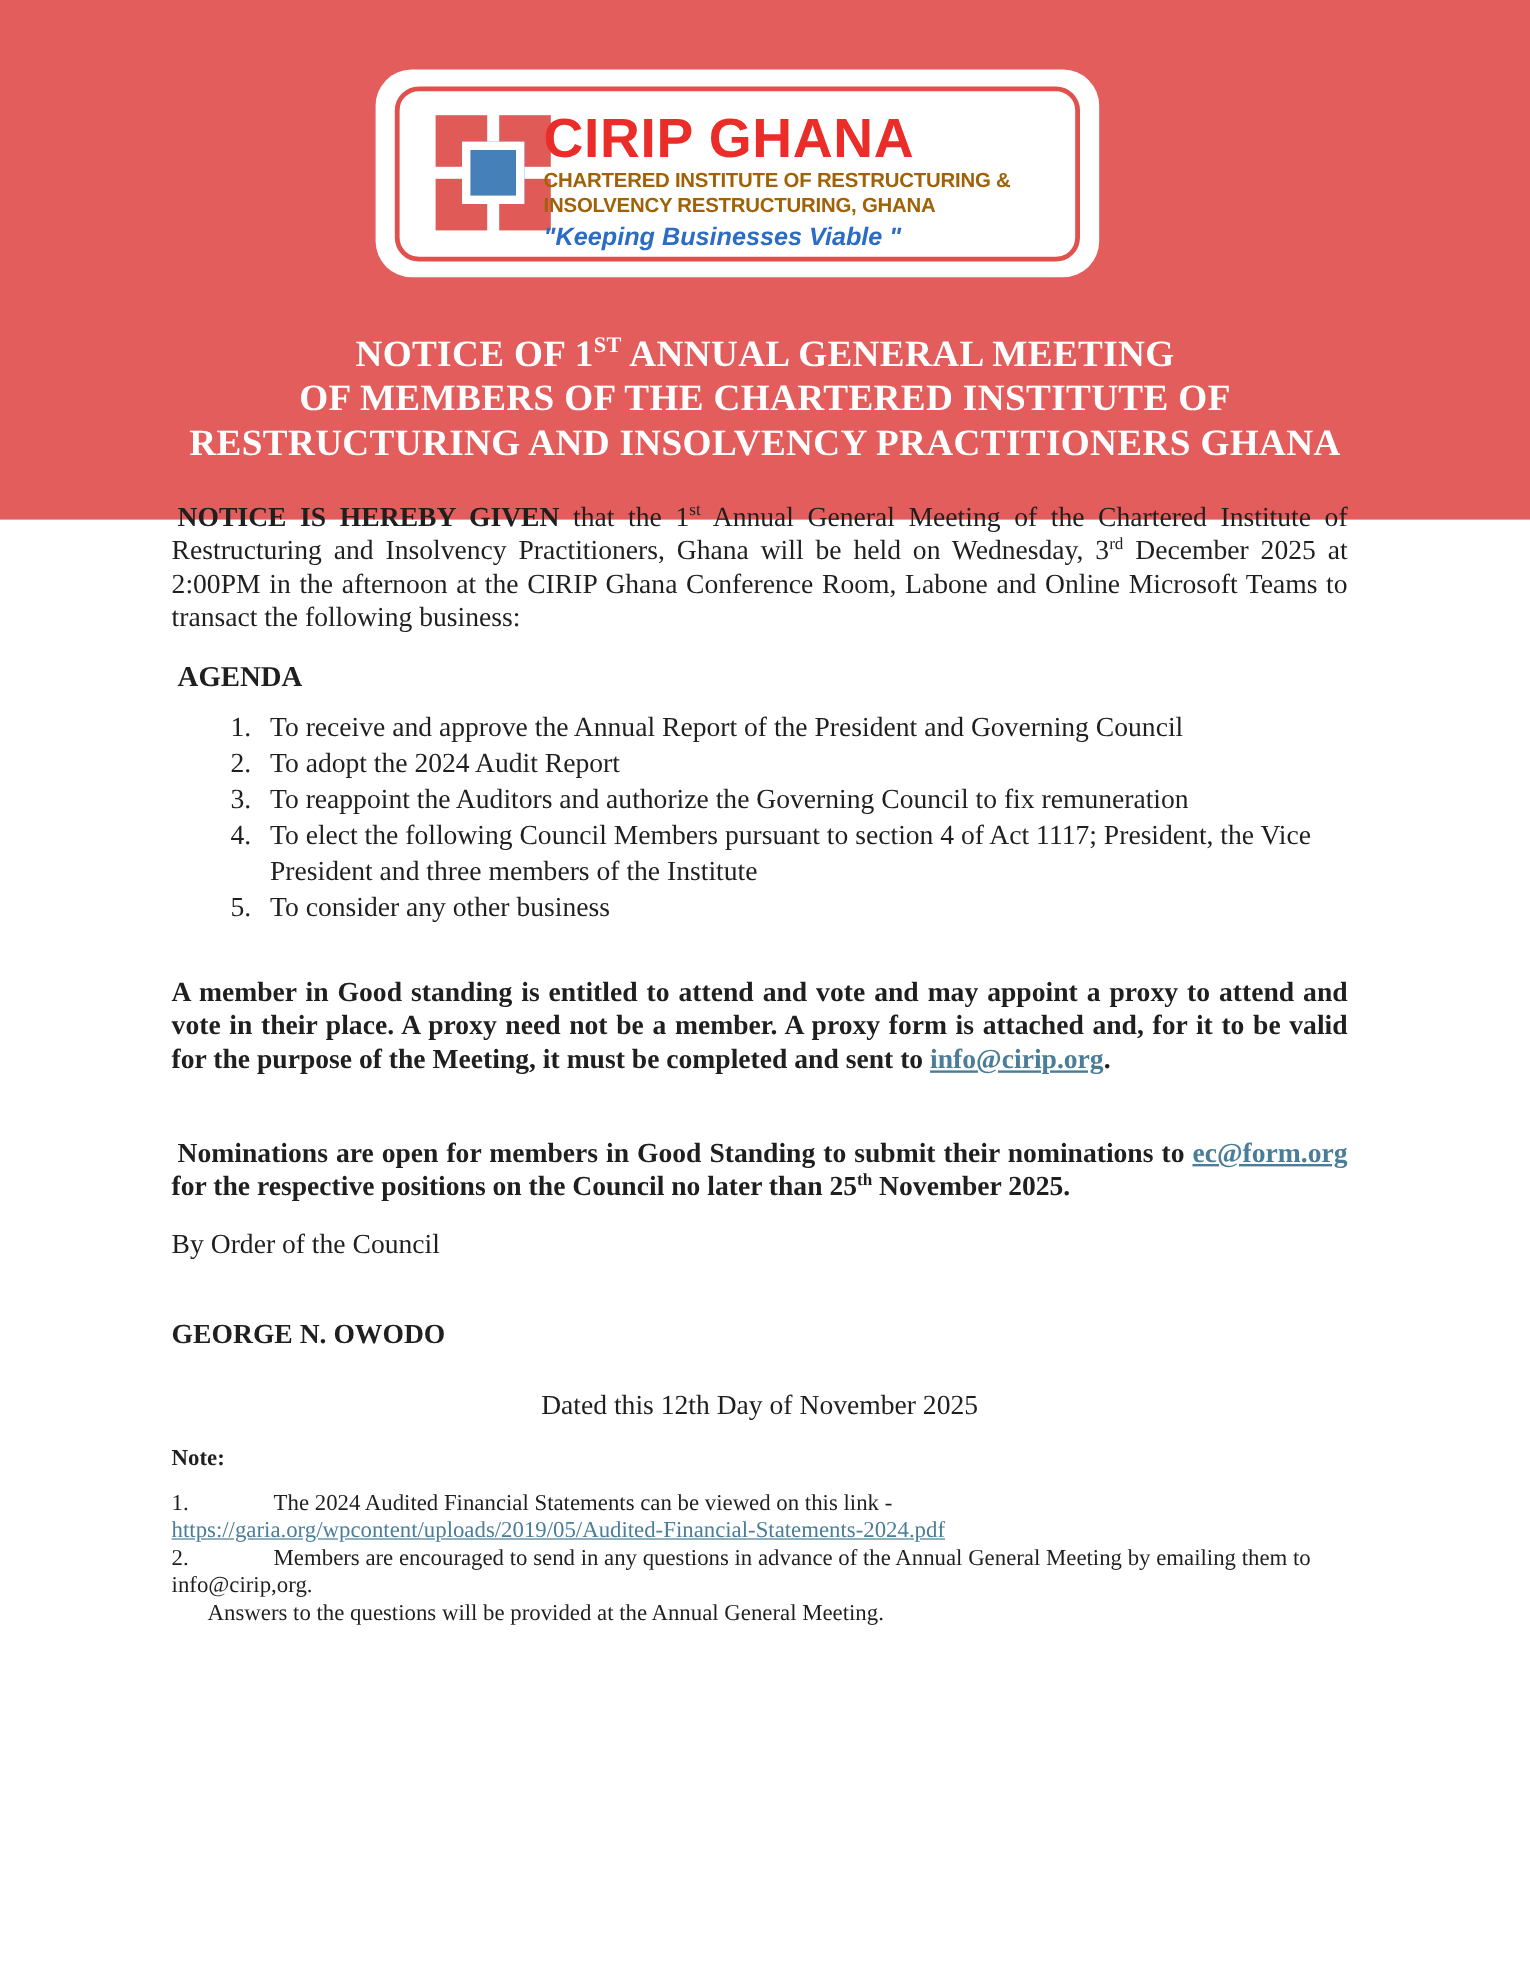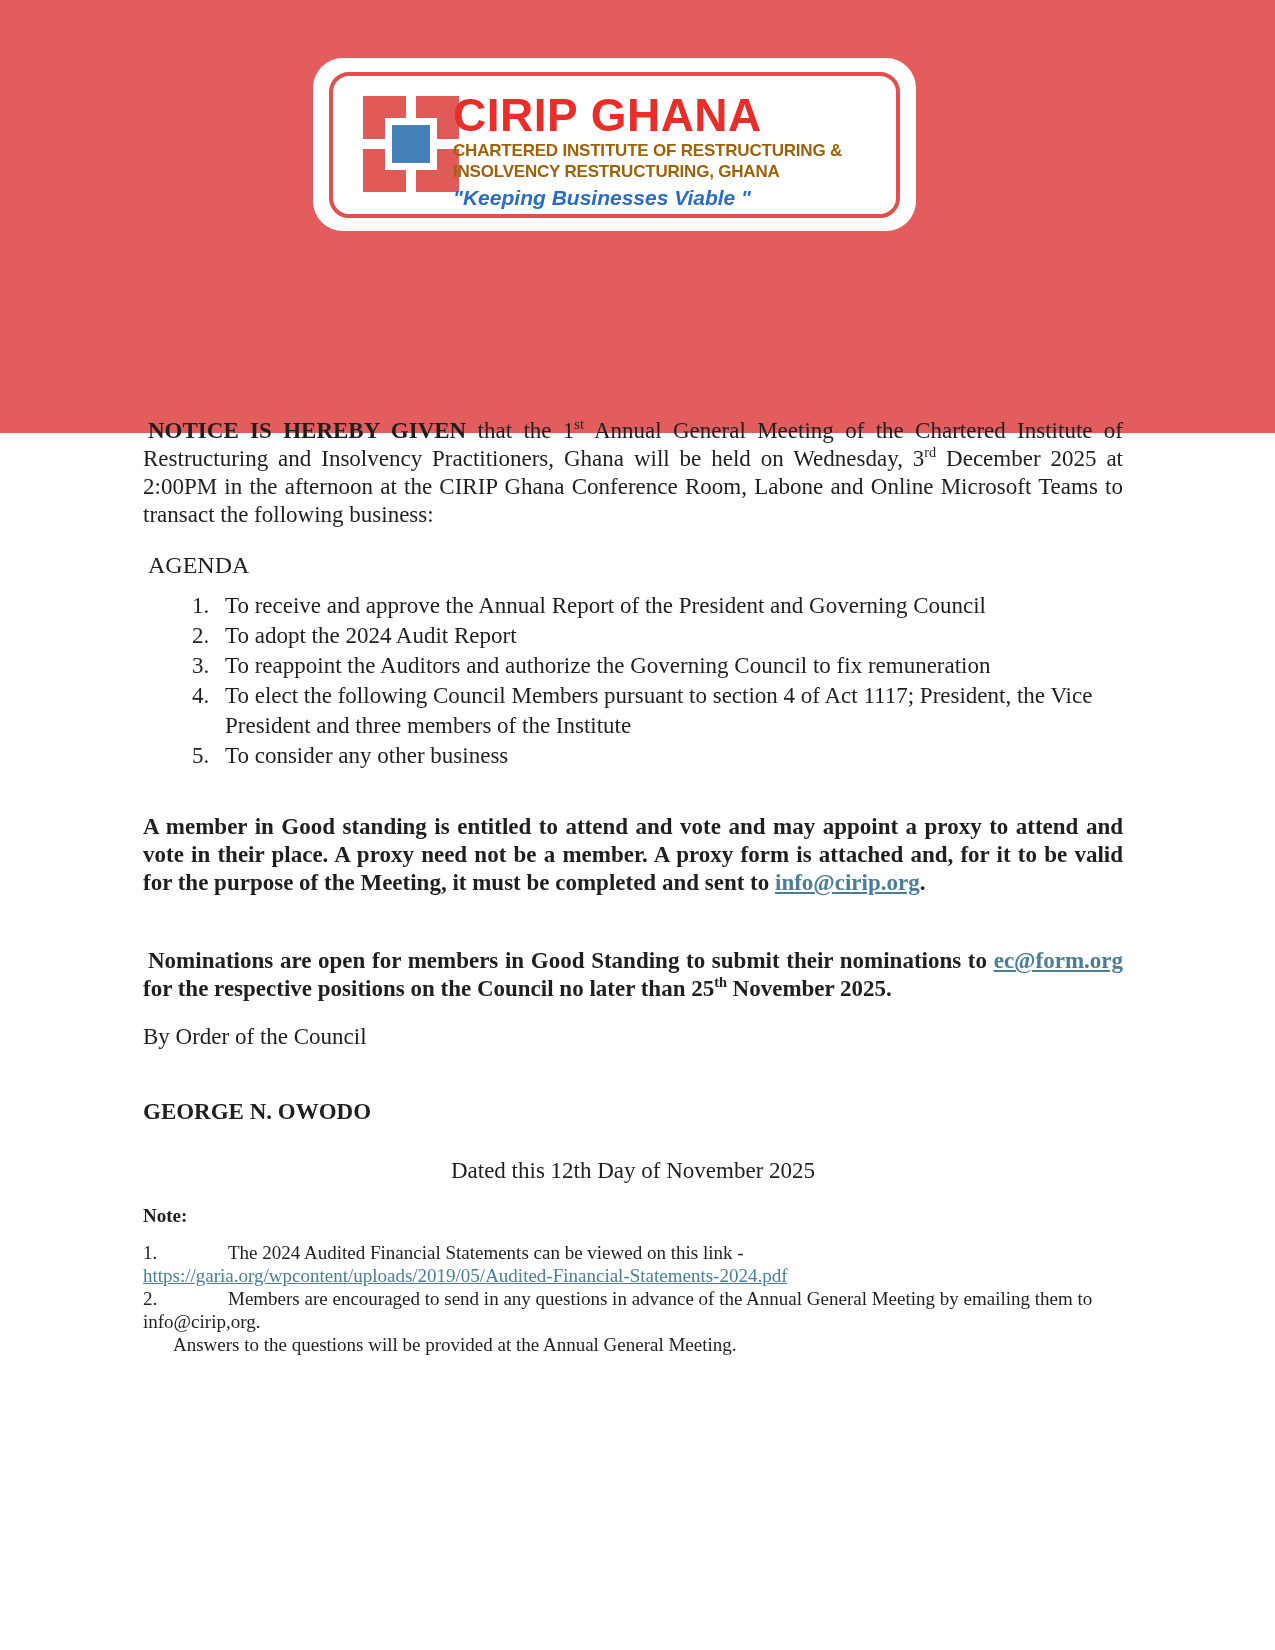--- a/index.html
+++ b/index.html
@@ -114,21 +114,21 @@
 
   .intro {
     margin: 8px 0 0 0;
     text-align: justify;
     text-indent: 5px;
   }
   .agenda-heading {
     margin: 22px 0 0 0;
     padding-left: 5px;
     font-size: 24px;
-    font-weight: normal;
+    font-weight: bold;
     line-height: 28px;
   }
   ol.agenda-list {
     margin: 12px 0 0 0;
     padding: 0 0 0 72px;
     line-height: 30px;
     font-family: Liberation Serif, serif;
   }
   ol.agenda-list li { padding-left: 10px; margin: 0; }
 
@@ -189,20 +189,25 @@
         <div class="center-square"></div>
       </div>
       <div class="logo-text">
         <div class="logo-title">CIRIP GHANA</div>
         <div class="logo-sub">CHARTERED INSTITUTE OF RESTRUCTURING &amp;</div>
         <div class="logo-sub">INSOLVENCY RESTRUCTURING, GHANA</div>
         <div class="logo-tagline">"Keeping Businesses Viable "</div>
       </div>
     </div>
 
+    <div class="notice-title">
+      <div><span>NOTICE OF 1</span><sup>ST</sup><span> ANNUAL GENERAL MEETING</span></div>
+      <div>OF MEMBERS OF THE CHARTERED INSTITUTE OF</div>
+      <div>RESTRUCTURING AND INSOLVENCY PRACTITIONERS GHANA</div>
+    </div>
   </div>
 
   <div class="content">
 
     <p class="intro"><b>NOTICE IS HEREBY GIVEN</b><span> that the 1</span><sup>st</sup><span> Annual General Meeting of the Chartered Institute of Restructuring and Insolvency Practitioners, Ghana will be held on Wednesday, 3</span><sup>rd</sup><span> December 2025 at 2:00PM in the afternoon at the CIRIP Ghana Conference Room, Labone and Online Microsoft Teams to transact the following business:</span></p>
 
     <div class="agenda-heading">AGENDA</div>
 
     <ol class="agenda-list">
       <li>To receive and approve the Annual Report of the President and Governing Council</li>

